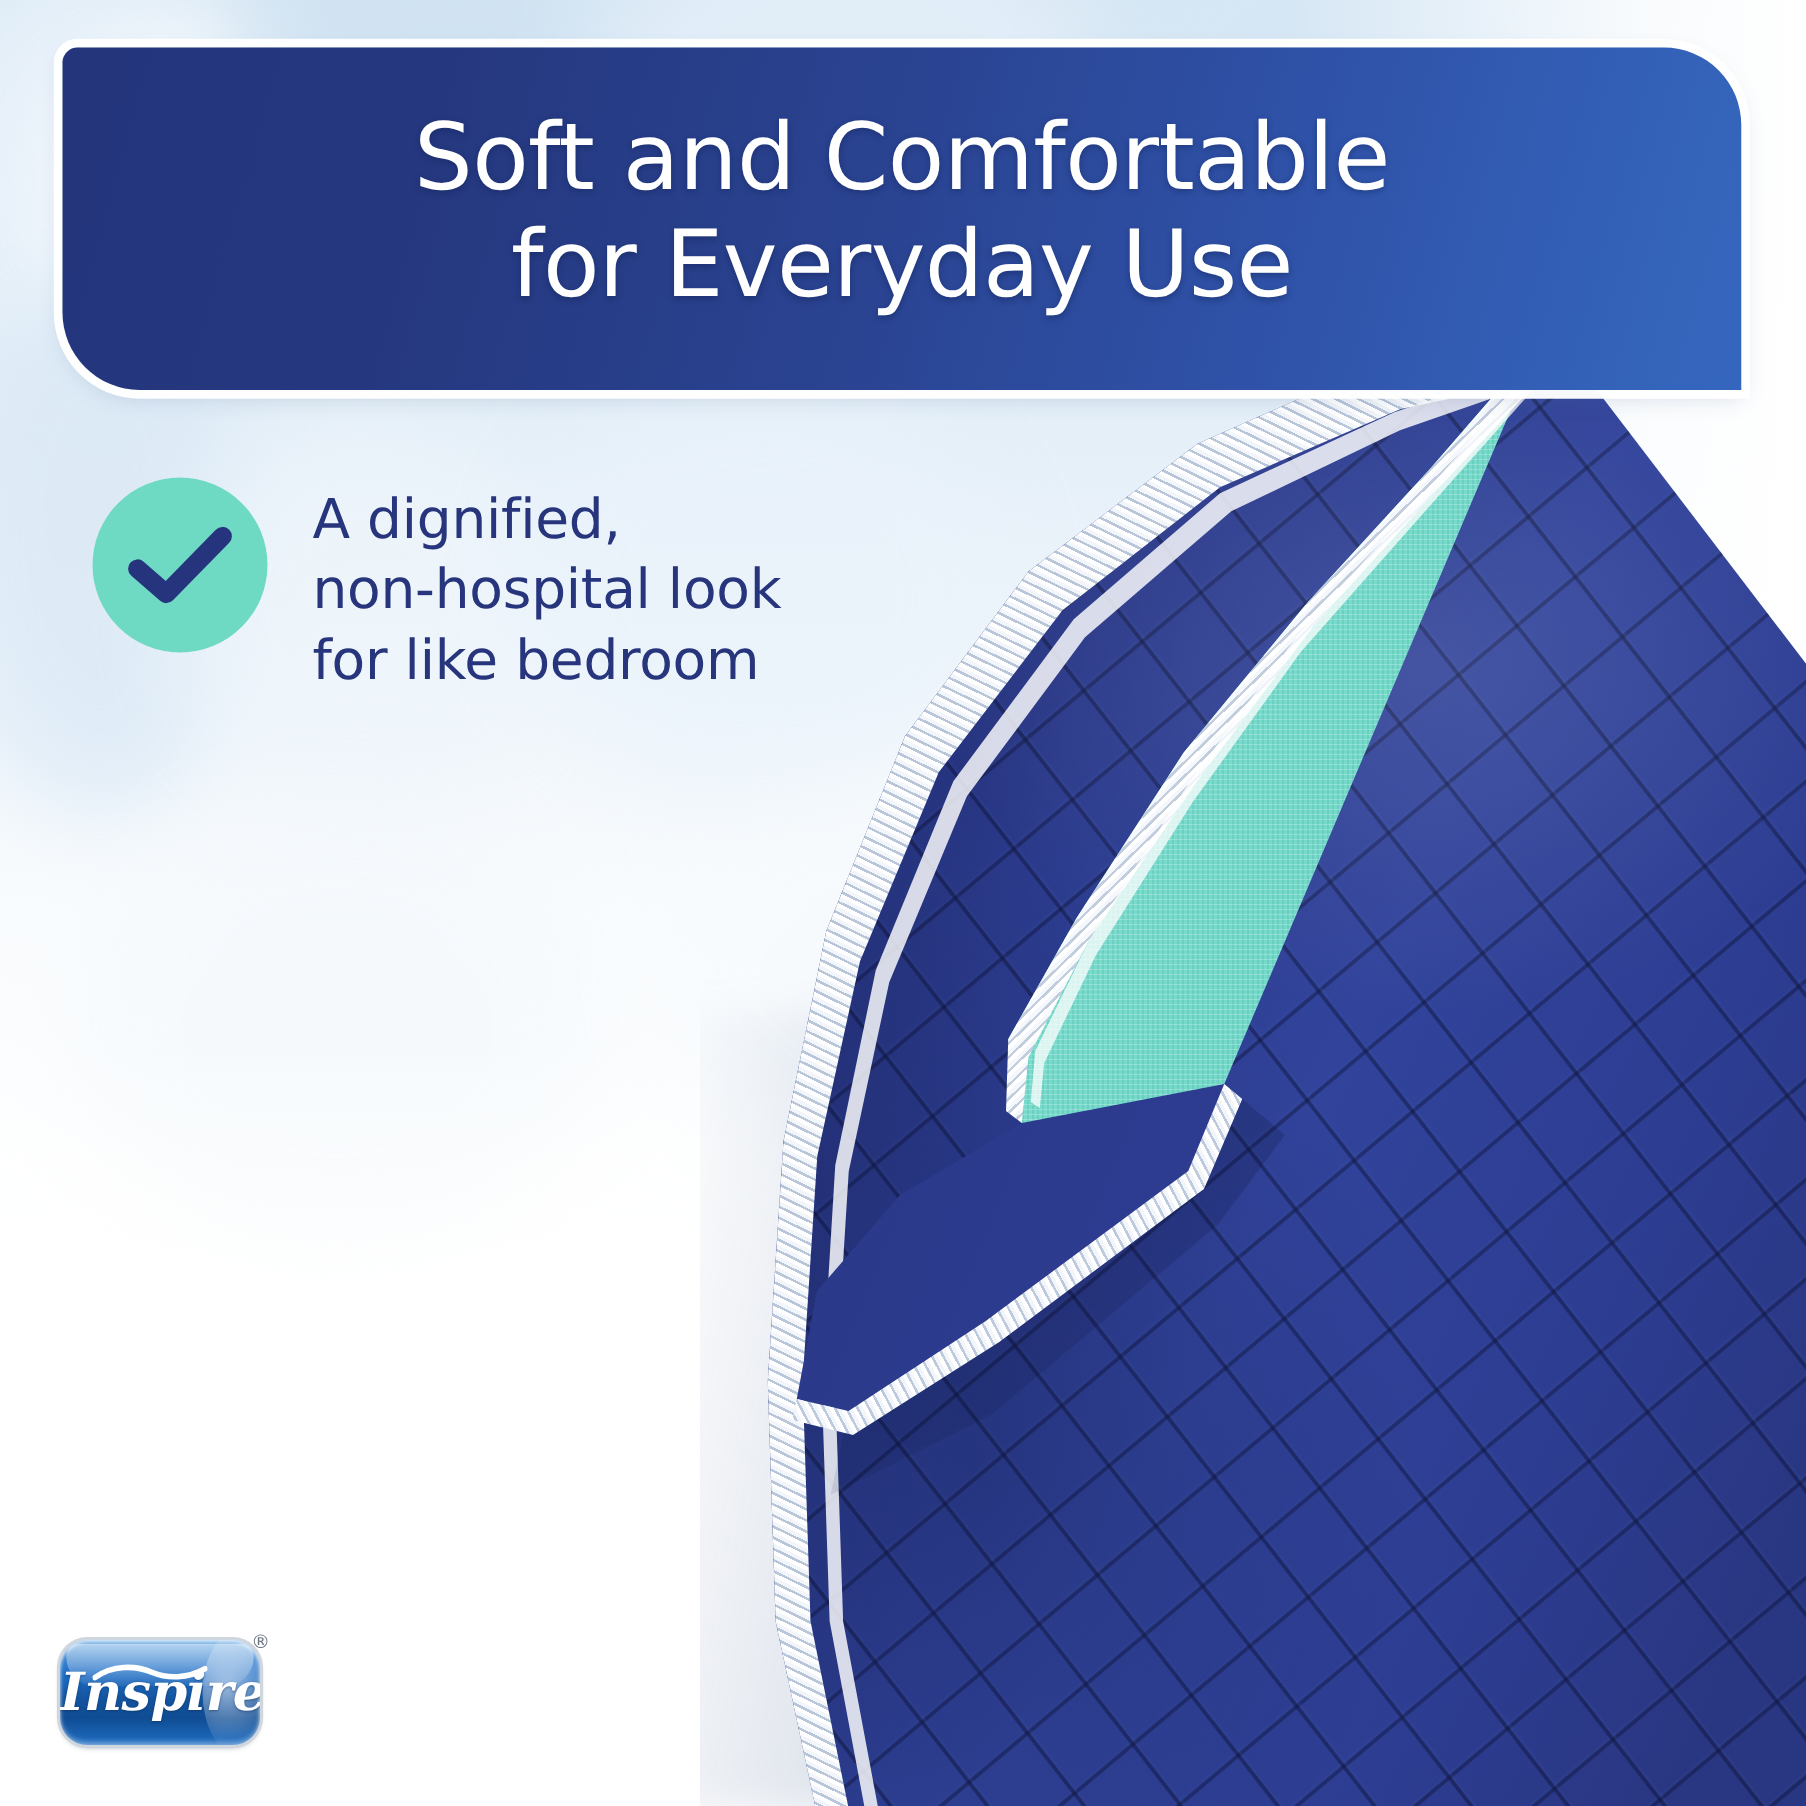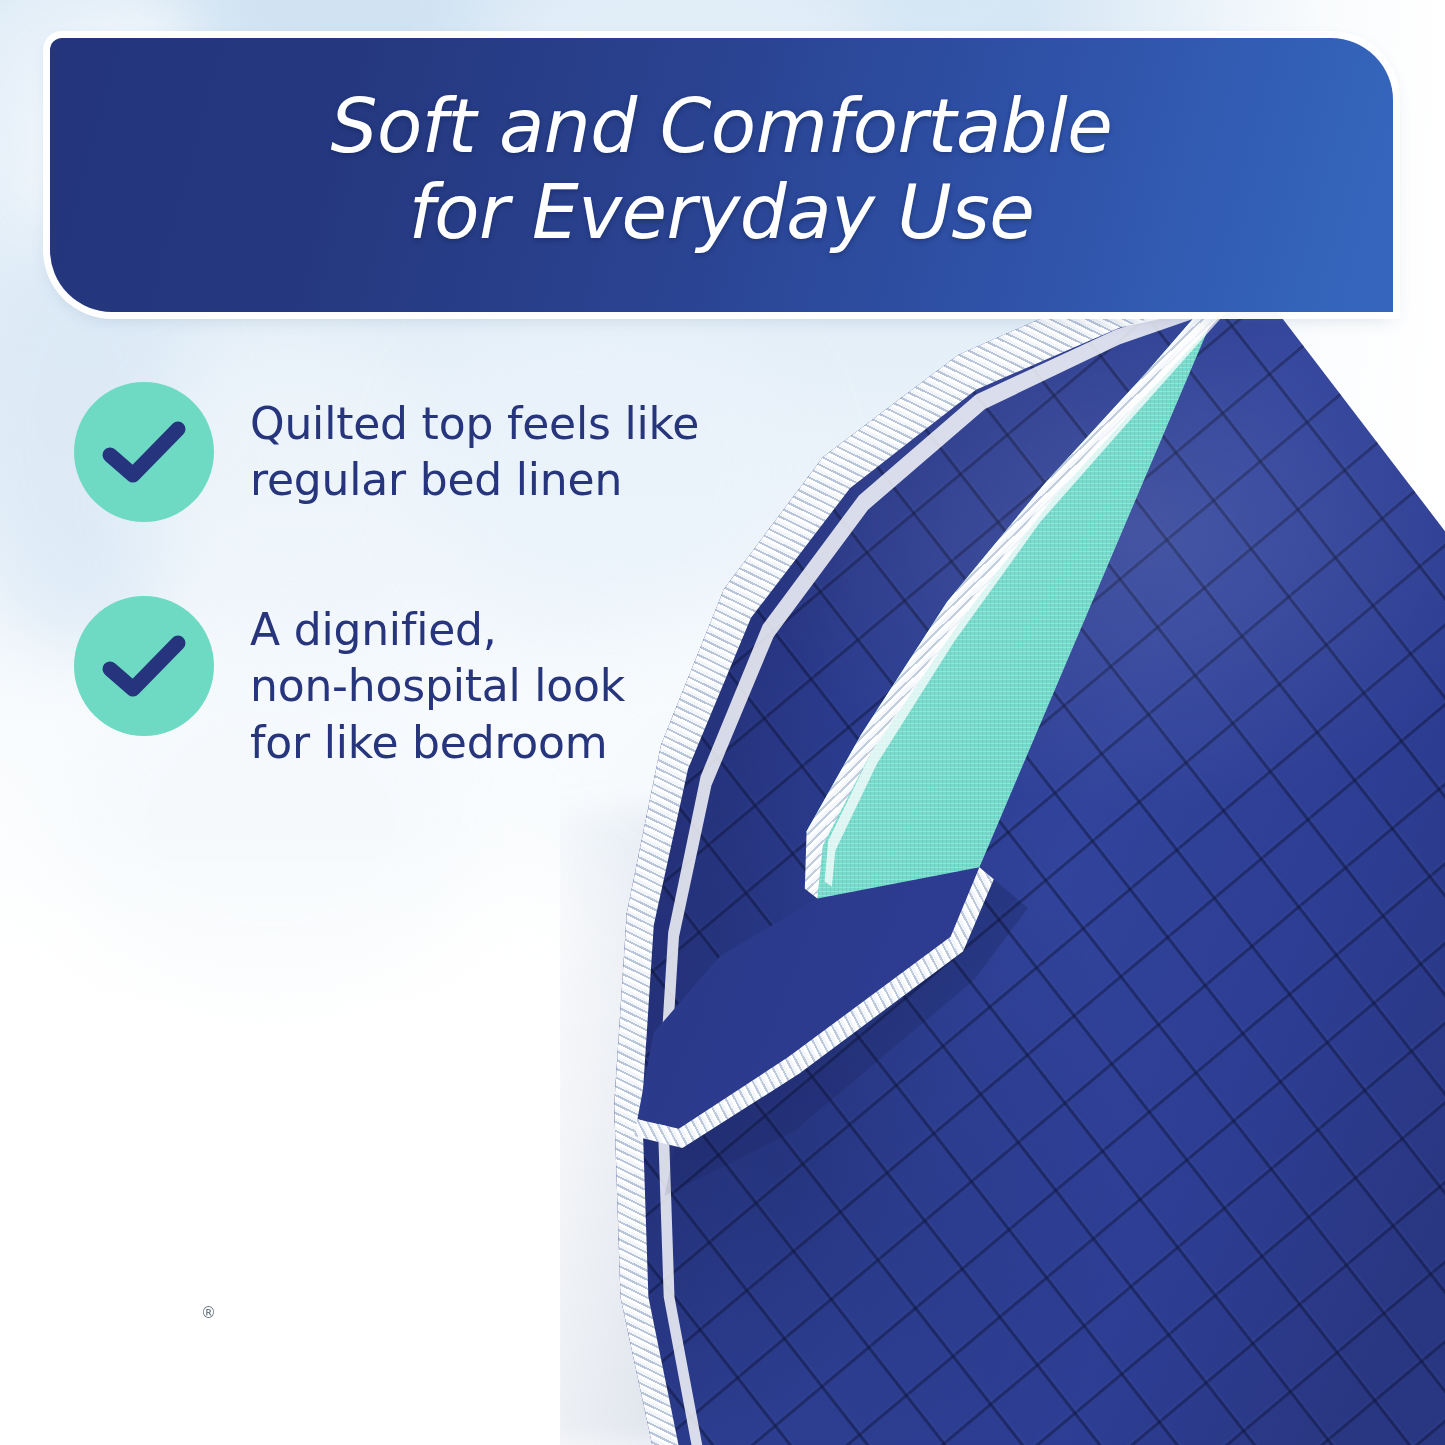--- a/index.html
+++ b/index.html
@@ -71,21 +71,20 @@
     border-radius: 12px 62px 0 62px;
     background: linear-gradient(105deg, #24357c 0%, #25387f 22%, #2a4391 48%, #2f52a8 72%, #3462b9 92%, #3566bd 100%);
     box-shadow:
       0 0 0 7px rgba(255,255,255,0.97),
       0 6px 18px rgba(80,110,150,0.22);
     display: flex;
     align-items: center;
     justify-content: center;
     box-sizing: border-box;
     padding: 8px 40px 18px 40px;
-    font-style: italic;
   }
   .banner-title {
     margin: 0;
     color: #ffffff;
     text-align: center;
     font-family: "DejaVu Sans", sans-serif;
     font-weight: 400;
     font-size: 74px;
     line-height: 1.16;
     letter-spacing: -0.5px;
@@ -428,40 +427,39 @@
     </div>
   </div>
 
   <div class="banner">
     <h1 class="banner-title">Soft and Comfortable
 for Everyday Use</h1>
   </div>
 
   <div class="bullets">
 
-    <div class="bullet b-one">
-      <div class="check-badge">
-        <svg width="88" height="70" viewBox="0 0 88 70" aria-hidden="true">
-          <path d="M10 38 L33 58 L78 12" fill="none" stroke="#26347e" stroke-width="15" stroke-linecap="round" stroke-linejoin="round"></path>
-        </svg>
-      </div>
-      <div class="bullet-text">Quilted top feels like
-regular bed linen</div>
-    </div>
 
     <div class="bullet b-two">
       <div class="check-badge">
         <svg width="88" height="70" viewBox="0 0 88 70" aria-hidden="true">
           <path d="M10 38 L33 58 L78 12" fill="none" stroke="#26347e" stroke-width="15" stroke-linecap="round" stroke-linejoin="round"></path>
         </svg>
       </div>
       <div class="bullet-text">A dignified,
 non-hospital look
 for like bedroom</div>
     </div>
 
   </div>
 
   <div class="logo">
+    <div class="logo-badge">
+      <div class="logo-gloss"></div>
+      <div class="logo-gloss-r"></div>
+      <div class="logo-word">Inspire</div>
+      <svg class="logo-swoosh" viewBox="0 0 92 16" aria-hidden="true">
+        <path d="M2 11 C16 1, 34 1, 48 7 C60 12, 76 12, 90 4" fill="none" stroke="#ffffff" stroke-width="4.5" stroke-linecap="round"></path>
+      </svg>
+    </div>
     <div class="logo-reg">®</div>
   </div>
 
 </div>
 
 </body></html>

